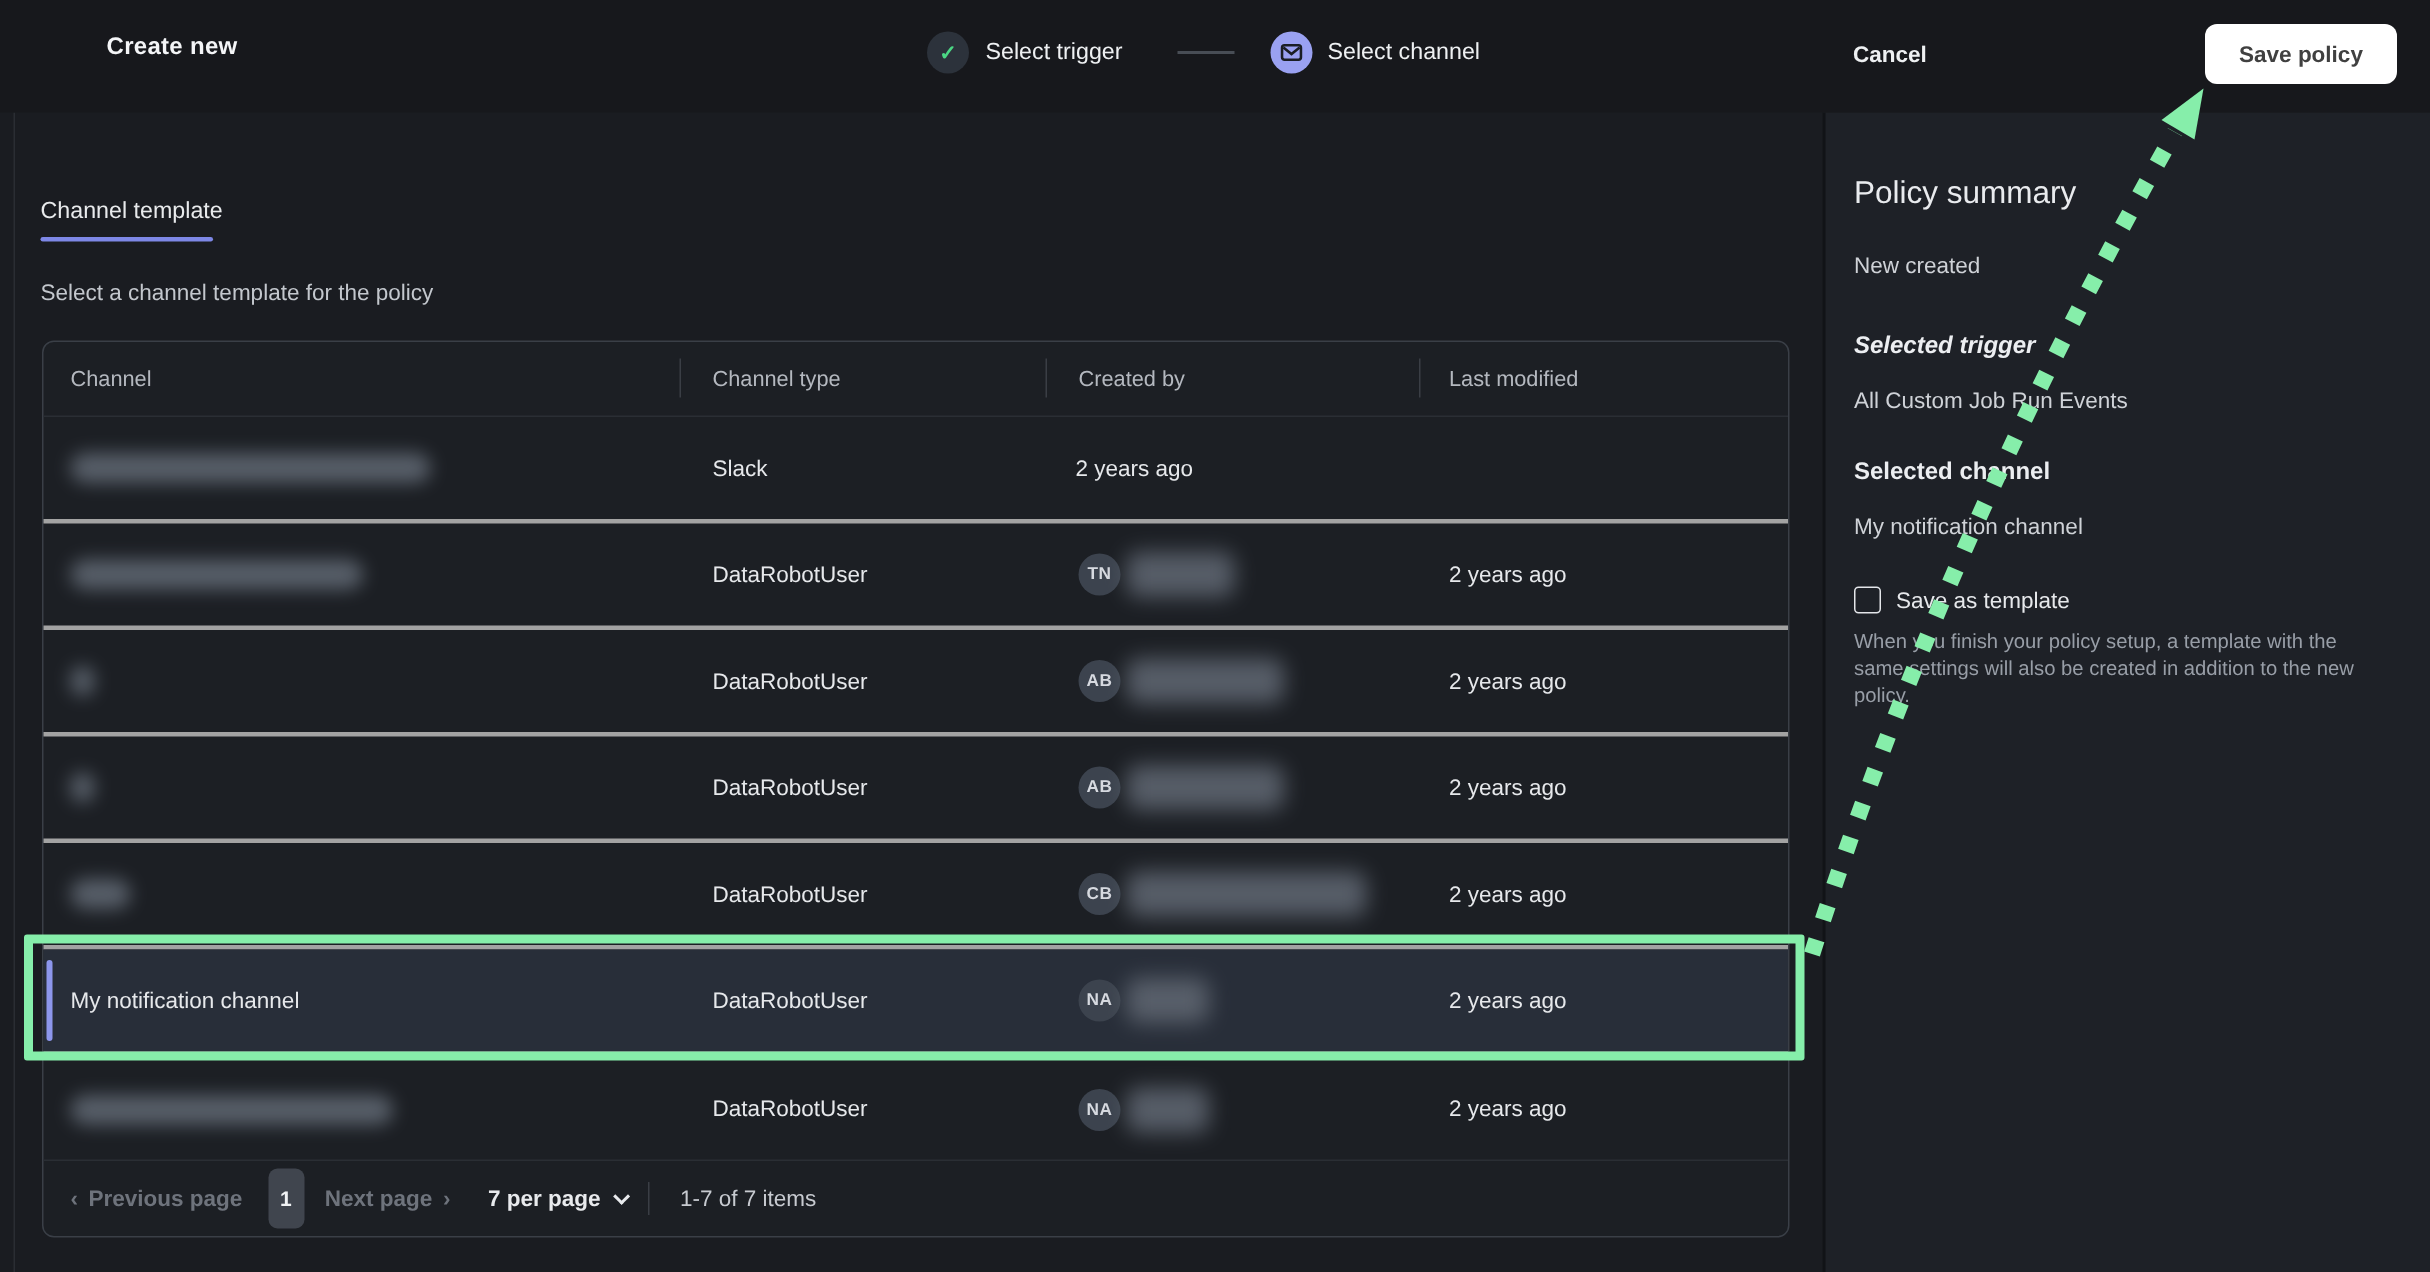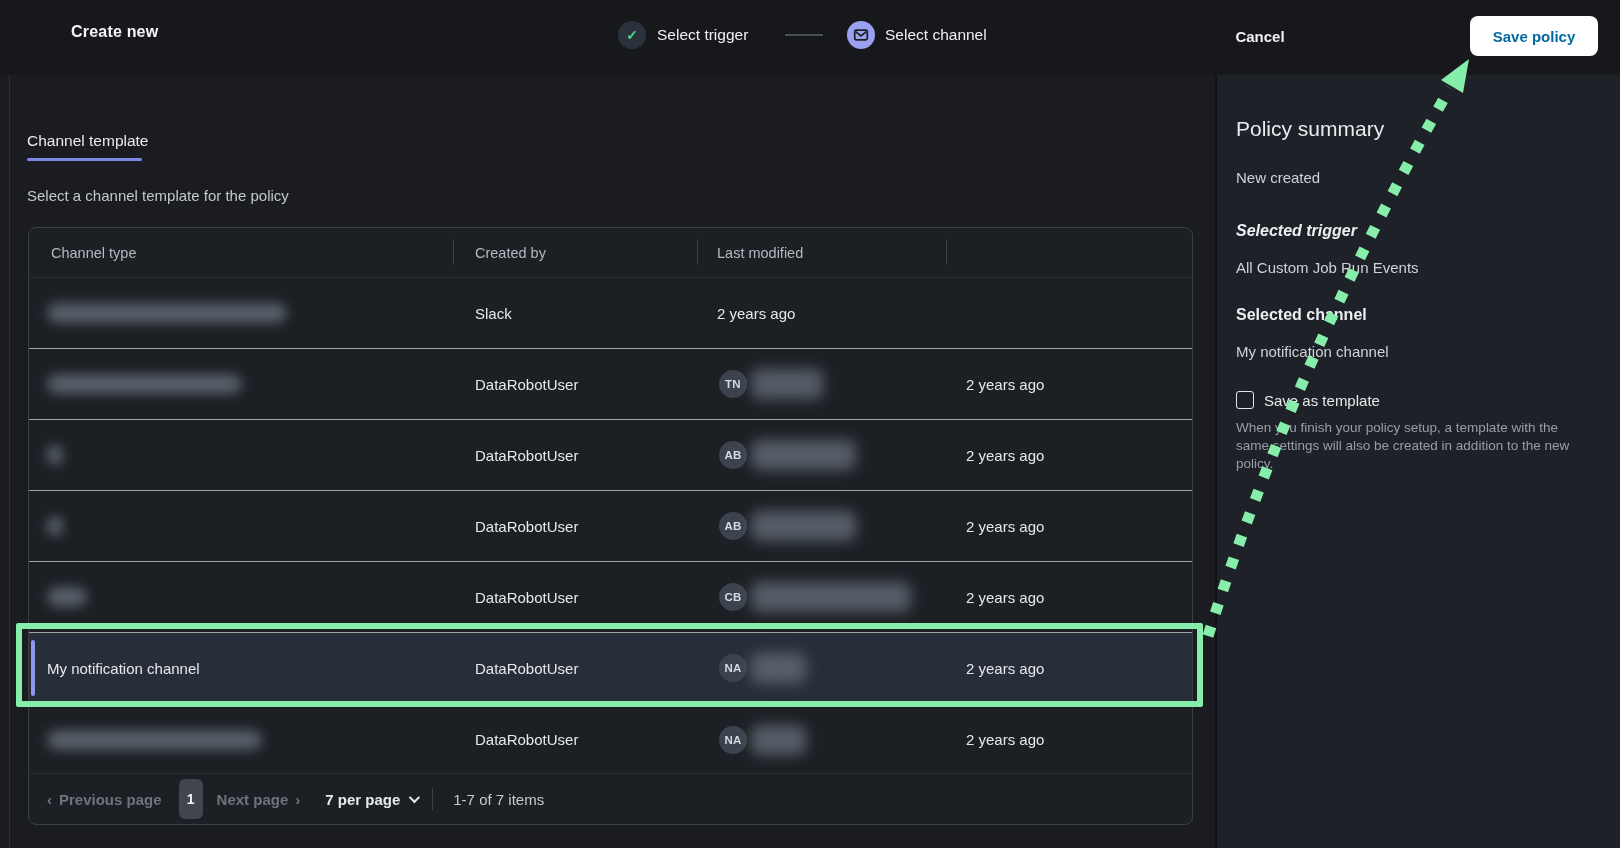--- a/index.html
+++ b/index.html
@@ -32,21 +32,21 @@
   .step-label.one { left:657px; }
   .step-label.two { left:885px; }
   .step-connector {
     position:absolute; left:785px; top:34px; width:38px; height:2px; background:#484d55;
   }
   .hbtn { position:absolute; top:16px; height:40px; font-family:inherit;
     font-size:15px; font-weight:700; border-radius:8px; cursor:pointer;
     display:flex; align-items:center; justify-content:center; }
   .btn-cancel { left:1216px; width:88px; background:transparent; border:none; color:#eef0f2; }
   .btn-back { left:1307px; width:153px; background:transparent; border:1px solid #575c64; color:#eef0f2; }
-  .btn-save { left:1470px; width:128px; background:#ffffff; border:none; color:#0369a1;text-align:right; }
+  .btn-save { left:1470px; width:128px; background:#ffffff; border:none; color:#404040;text-align:right; }
 
   
   .main { position:absolute; left:0; top:75px; width:1215px; height:773px; background:#1a1c21; }
   .left-edge { position:absolute; left:9px; top:75px; bottom:0; width:1px; background:#2a2d33; }
   .tab { position:absolute; left:27px; top:132px; font-size:15.5px; color:#e8eaec; cursor:pointer; }
   .tab-underline { position:absolute; left:27px; top:158px; width:115px; height:3px; background:#7d87e6; border-radius:2px; }
   .subtitle { position:absolute; left:27px; top:187px; font-size:15px; color:#c3c7cd; }
 
   
   .table {
@@ -60,21 +60,21 @@
   }
   .th { font-size:14.5px; color:#b4b8bf; }
   .th.c1 { padding-left:18px; } .th.c2 { padding-left:22px; }
   .th.c3 { padding-left:22px; } .th.c4 { padding-left:20px; }
   .th-div { position:absolute; top:11px; width:1px; height:26px; background:#3a3e45; }
   .th-div.d1 { left:424px; } .th-div.d2 { left:668px; } .th-div.d3 { left:917px; }
 
   .trow {
     position:relative; height:71px; display:grid;
     grid-template-columns:424px 244px 249px 248px; align-items:center;
-    border-bottom:1px solid #a3a3a3; cursor:pointer;
+    border-bottom:3px solid #a3a3a3; cursor:pointer;
   }
   .trow:last-of-type { border-bottom:none; }
   .trow.selected { background:#282e39; }
   .trow.selected::before {
     content:""; position:absolute; left:2px; top:7px; bottom:7px; width:4px;
     background:#8d96ec; border-radius:2px;
   }
   .td { display:flex; align-items:center; overflow:visible; }
   .td.c1 { padding-left:18px; } .td.c2 { padding-left:22px; }
   .td.c3 { padding-left:22px; } .td.c4 { padding-left:20px; }
@@ -160,20 +160,21 @@
 
 <div class="main"></div>
 <div class="left-edge"></div>
 
 <div class="tab">Channel template</div>
 <div class="tab-underline"></div>
 <div class="subtitle">Select a channel template for the policy</div>
 
 <div class="table">
   <div class="thead">
+    <div class="th c1">Channel</div>
     <div class="th c2">Channel type</div>
     <div class="th c3">Created by</div>
     <div class="th c4">Last modified</div>
     <div class="th-div d1"></div>
     <div class="th-div d2"></div>
     <div class="th-div d3"></div>
   </div>
 
   <div>
       <div class="trow">

